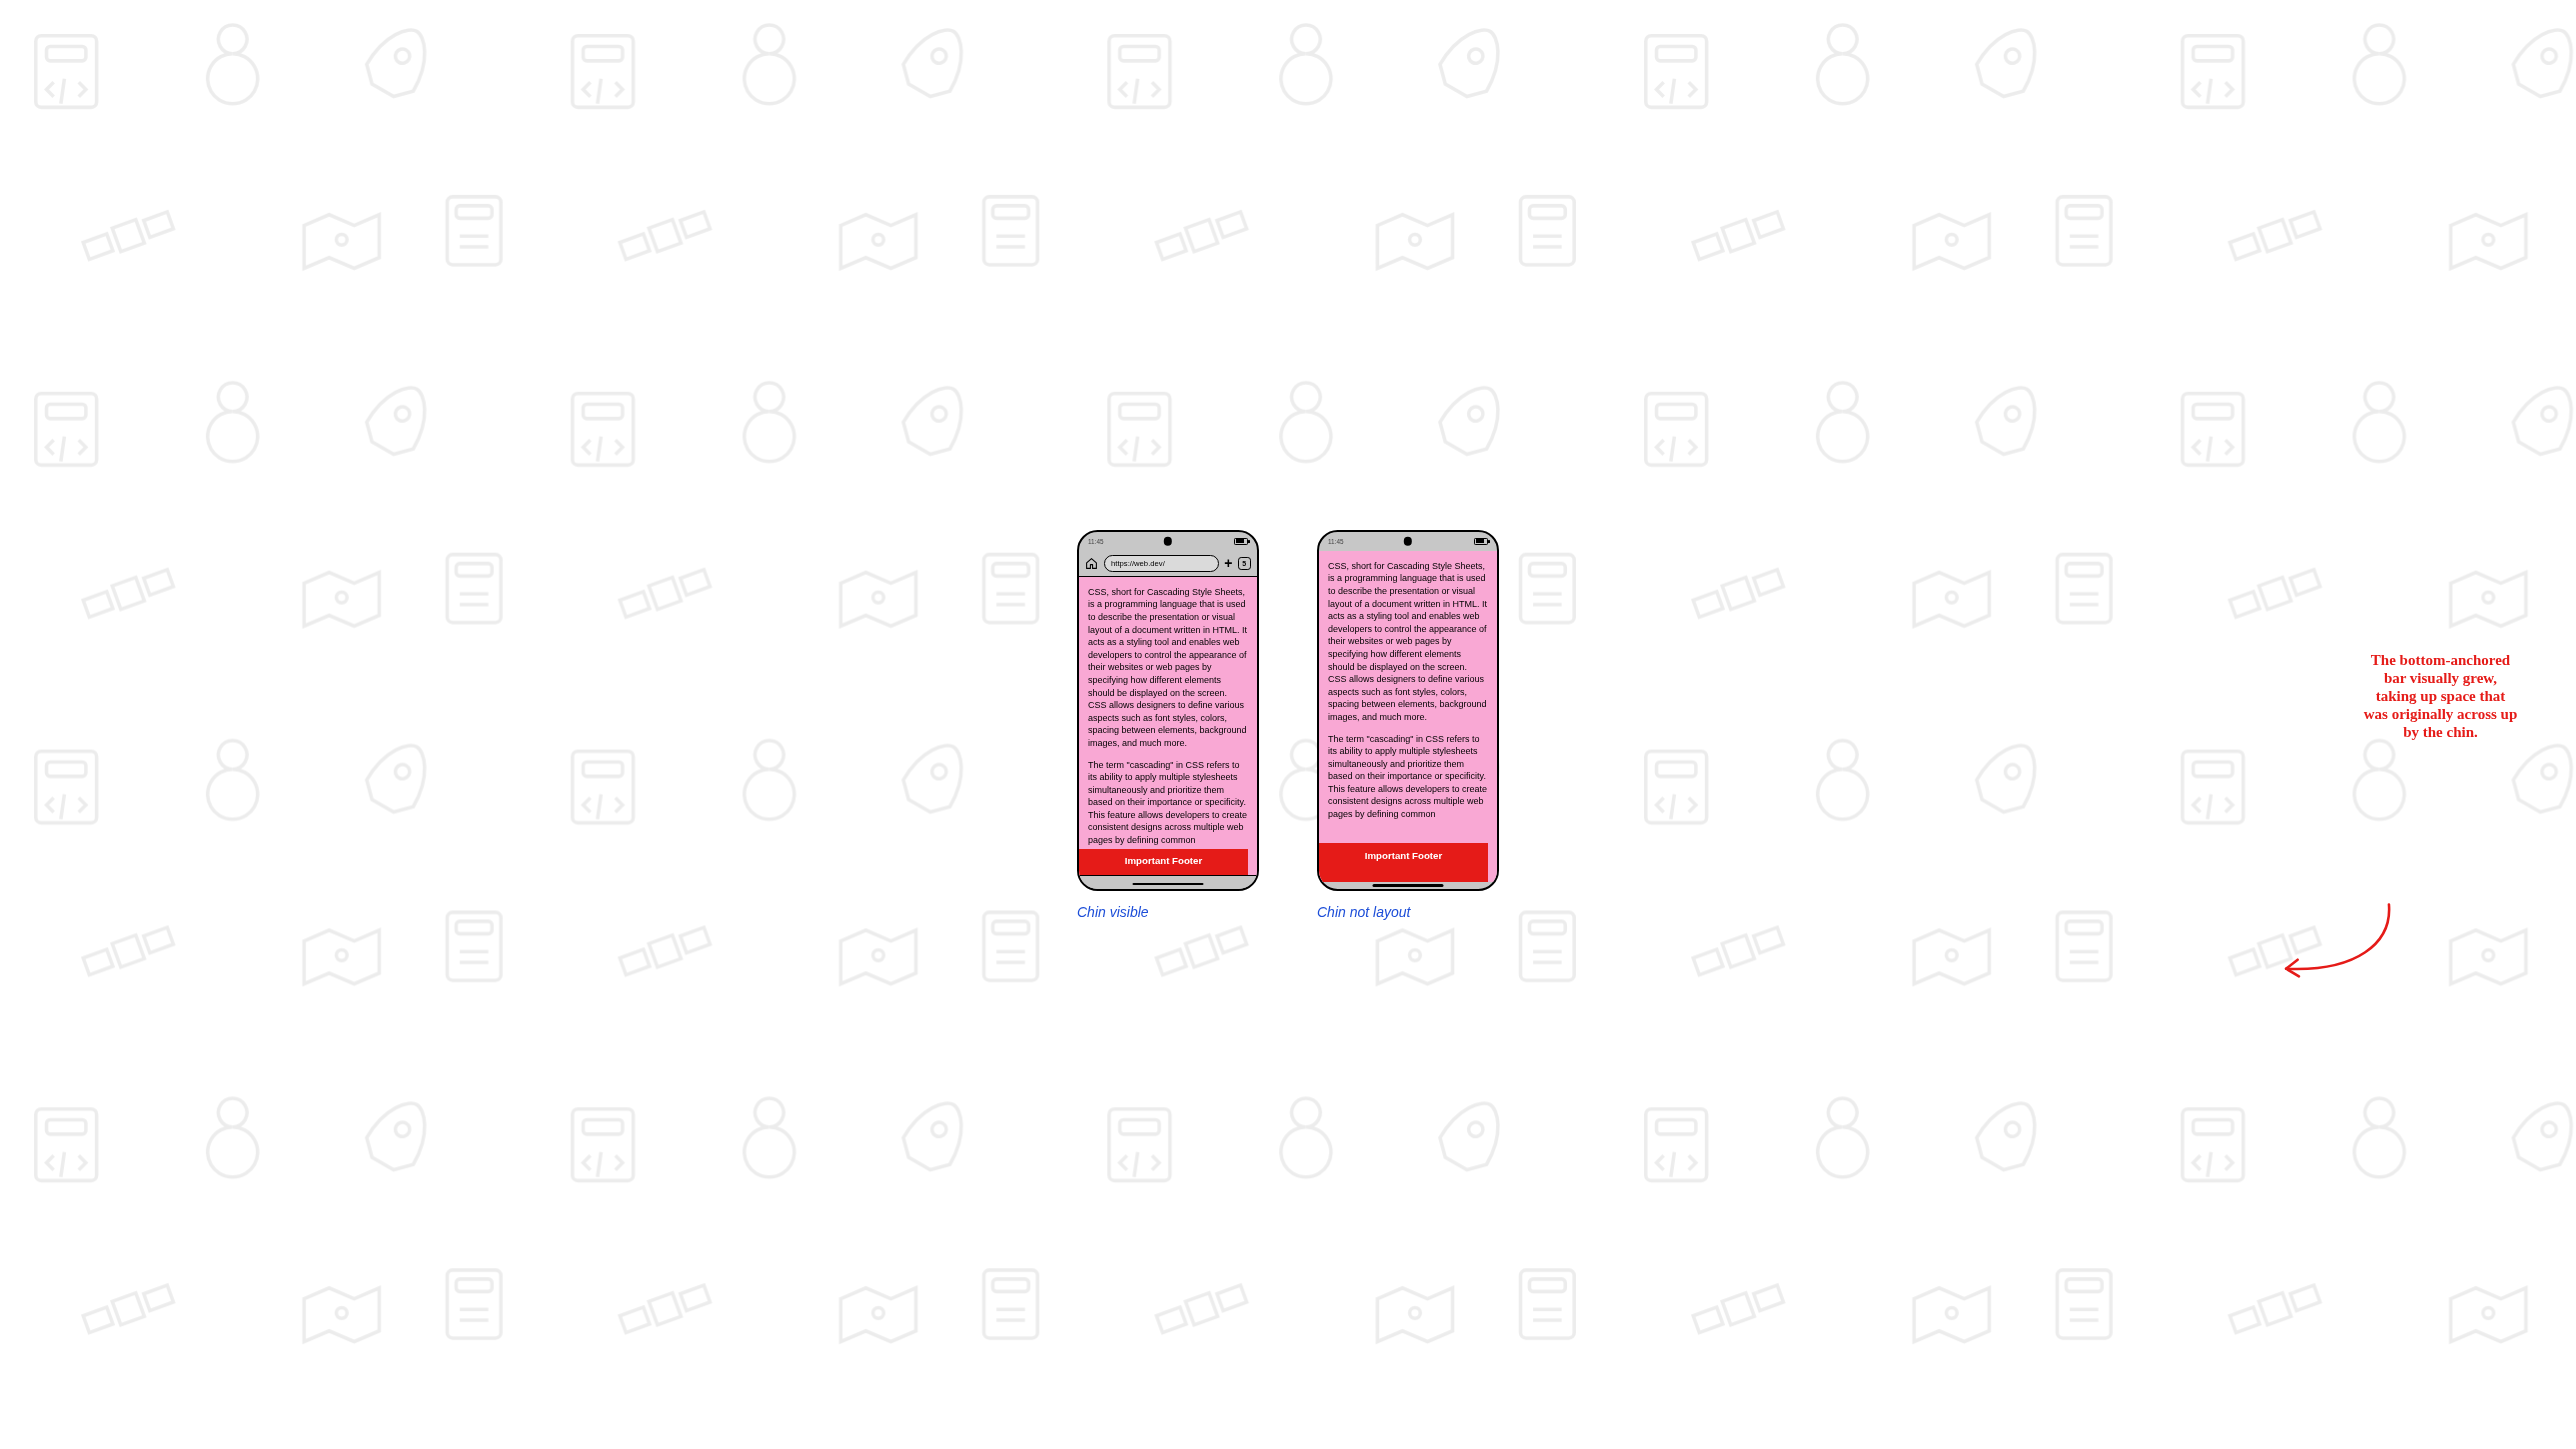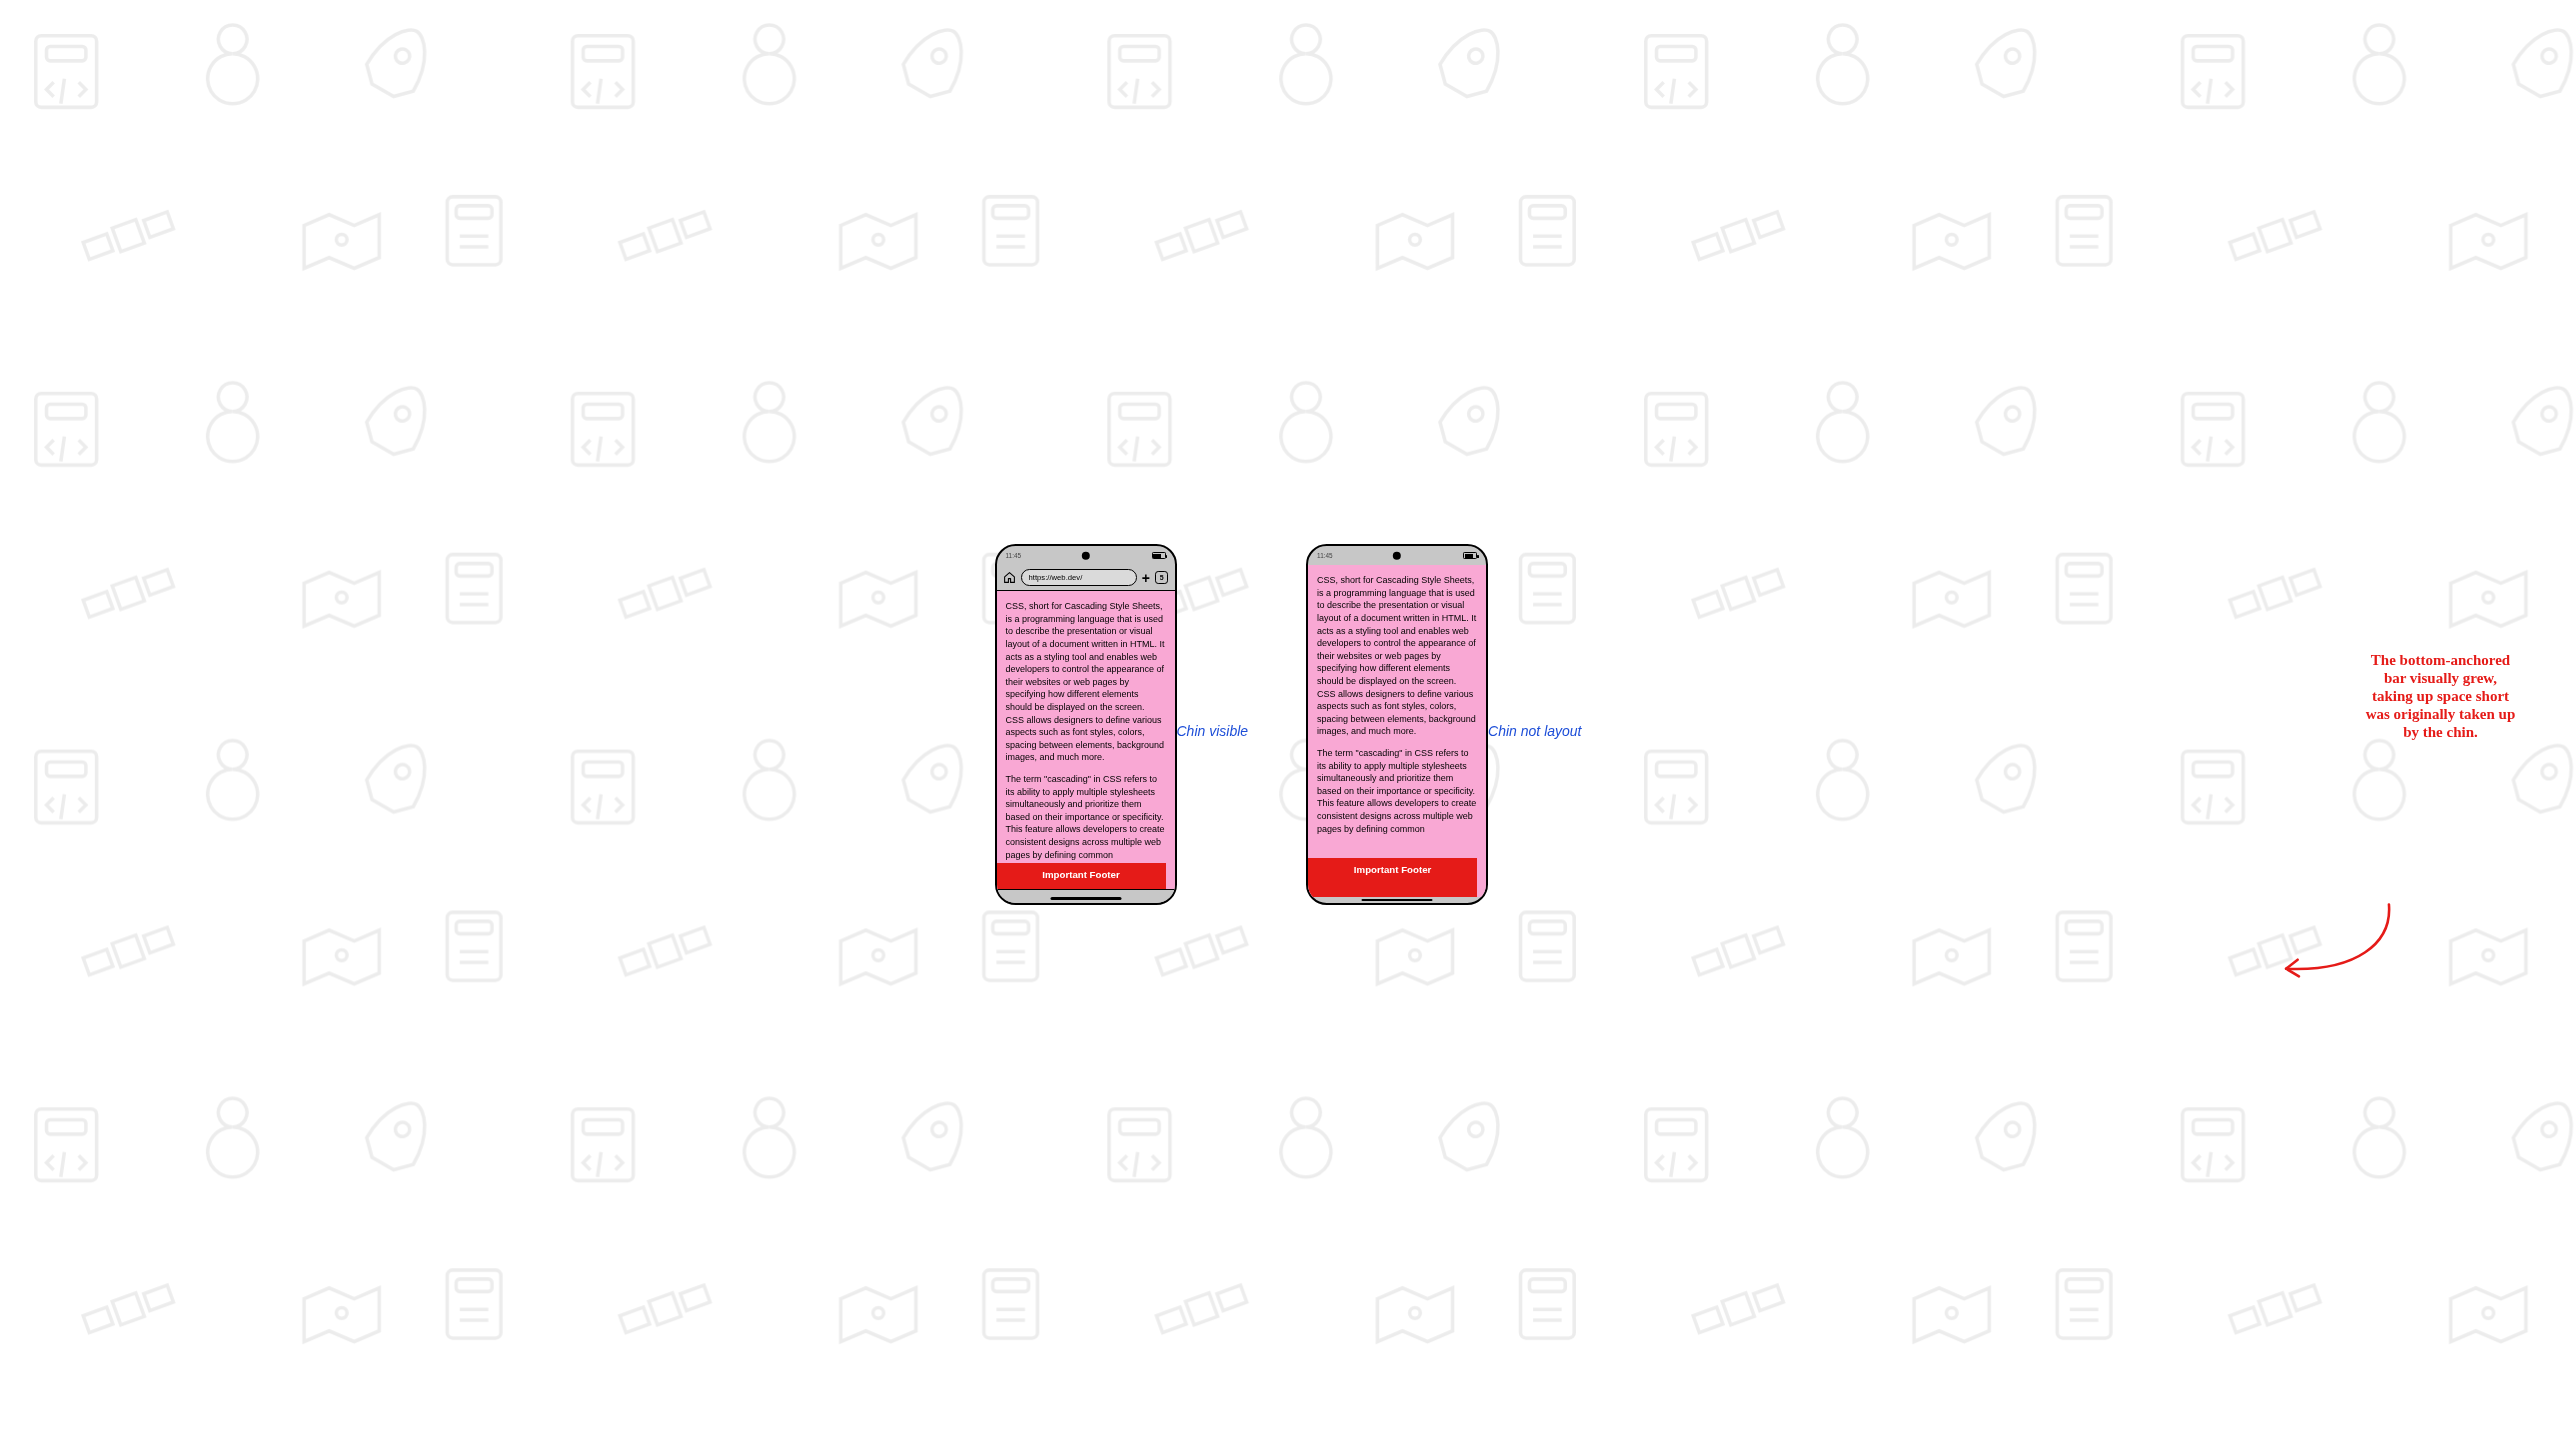--- a/index.html
+++ b/index.html
@@ -21,21 +21,21 @@
 
   
   .stage {
     position: absolute; inset: 0;
     display: flex;
     align-items: center;
     justify-content: center;
     gap: 58px;
     padding: 26px 39px;
   }
-  .phone-col { display: flex; flex-direction: row; align-items: center; }
+  .phone-col { display: flex; flex-direction: column; }
   .caption {
     margin-top: 13px;
     font-style: italic;
     font-size: 14px;
     color: #1d4ed8;
   }
 
   
   .phone {
     width: 182px;
@@ -283,20 +283,20 @@
       </div>
       <div class="chin">
         <div class="home-indicator"></div>
       </div>
     </div>
     <div class="caption">Chin not layout</div>
   </div>
 
 </div>
 
-<div class="note">The bottom-anchored bar visually grew, taking up space short was originally taken up by the chin.</div>
+<div class="note">The bottom-anchored bar visually grew, taking up space that was originally across up by the chin.</div>
 <div class="arrow">
   <svg viewBox="0 0 200 140">
     <path d="M180 10 C 185 70, 130 115, 20 110" stroke="#e51b18" stroke-width="4" fill="none" stroke-linecap="round"></path>
     <path d="M20 110 L38 96 M20 110 L40 122" stroke="#e51b18" stroke-width="4" fill="none" stroke-linecap="round"></path>
   </svg>
 </div>
 
 
 </body></html>

